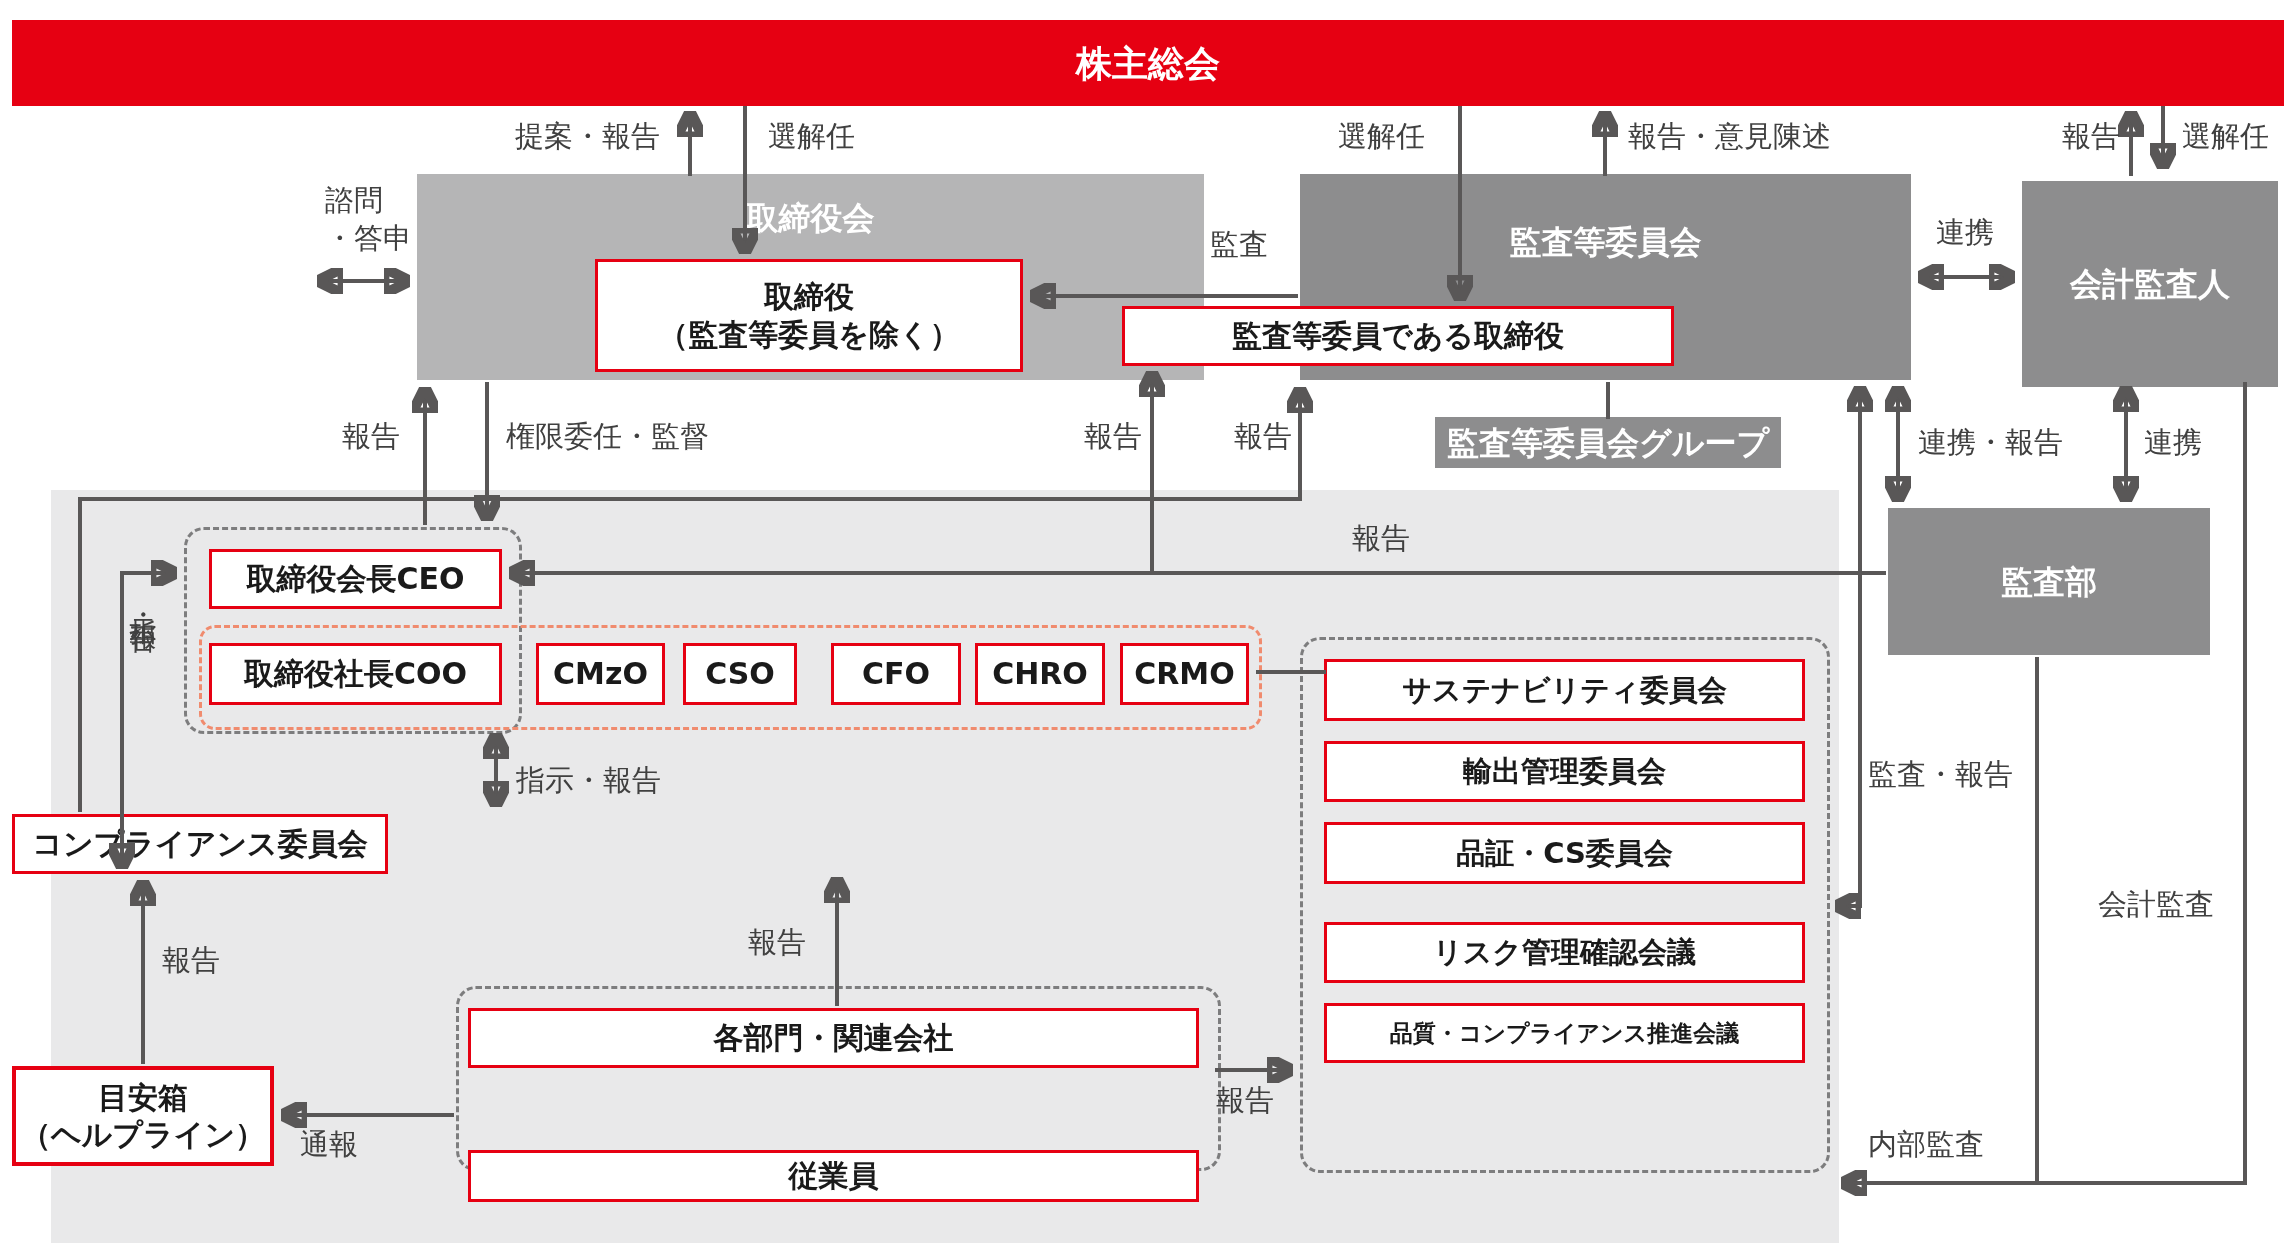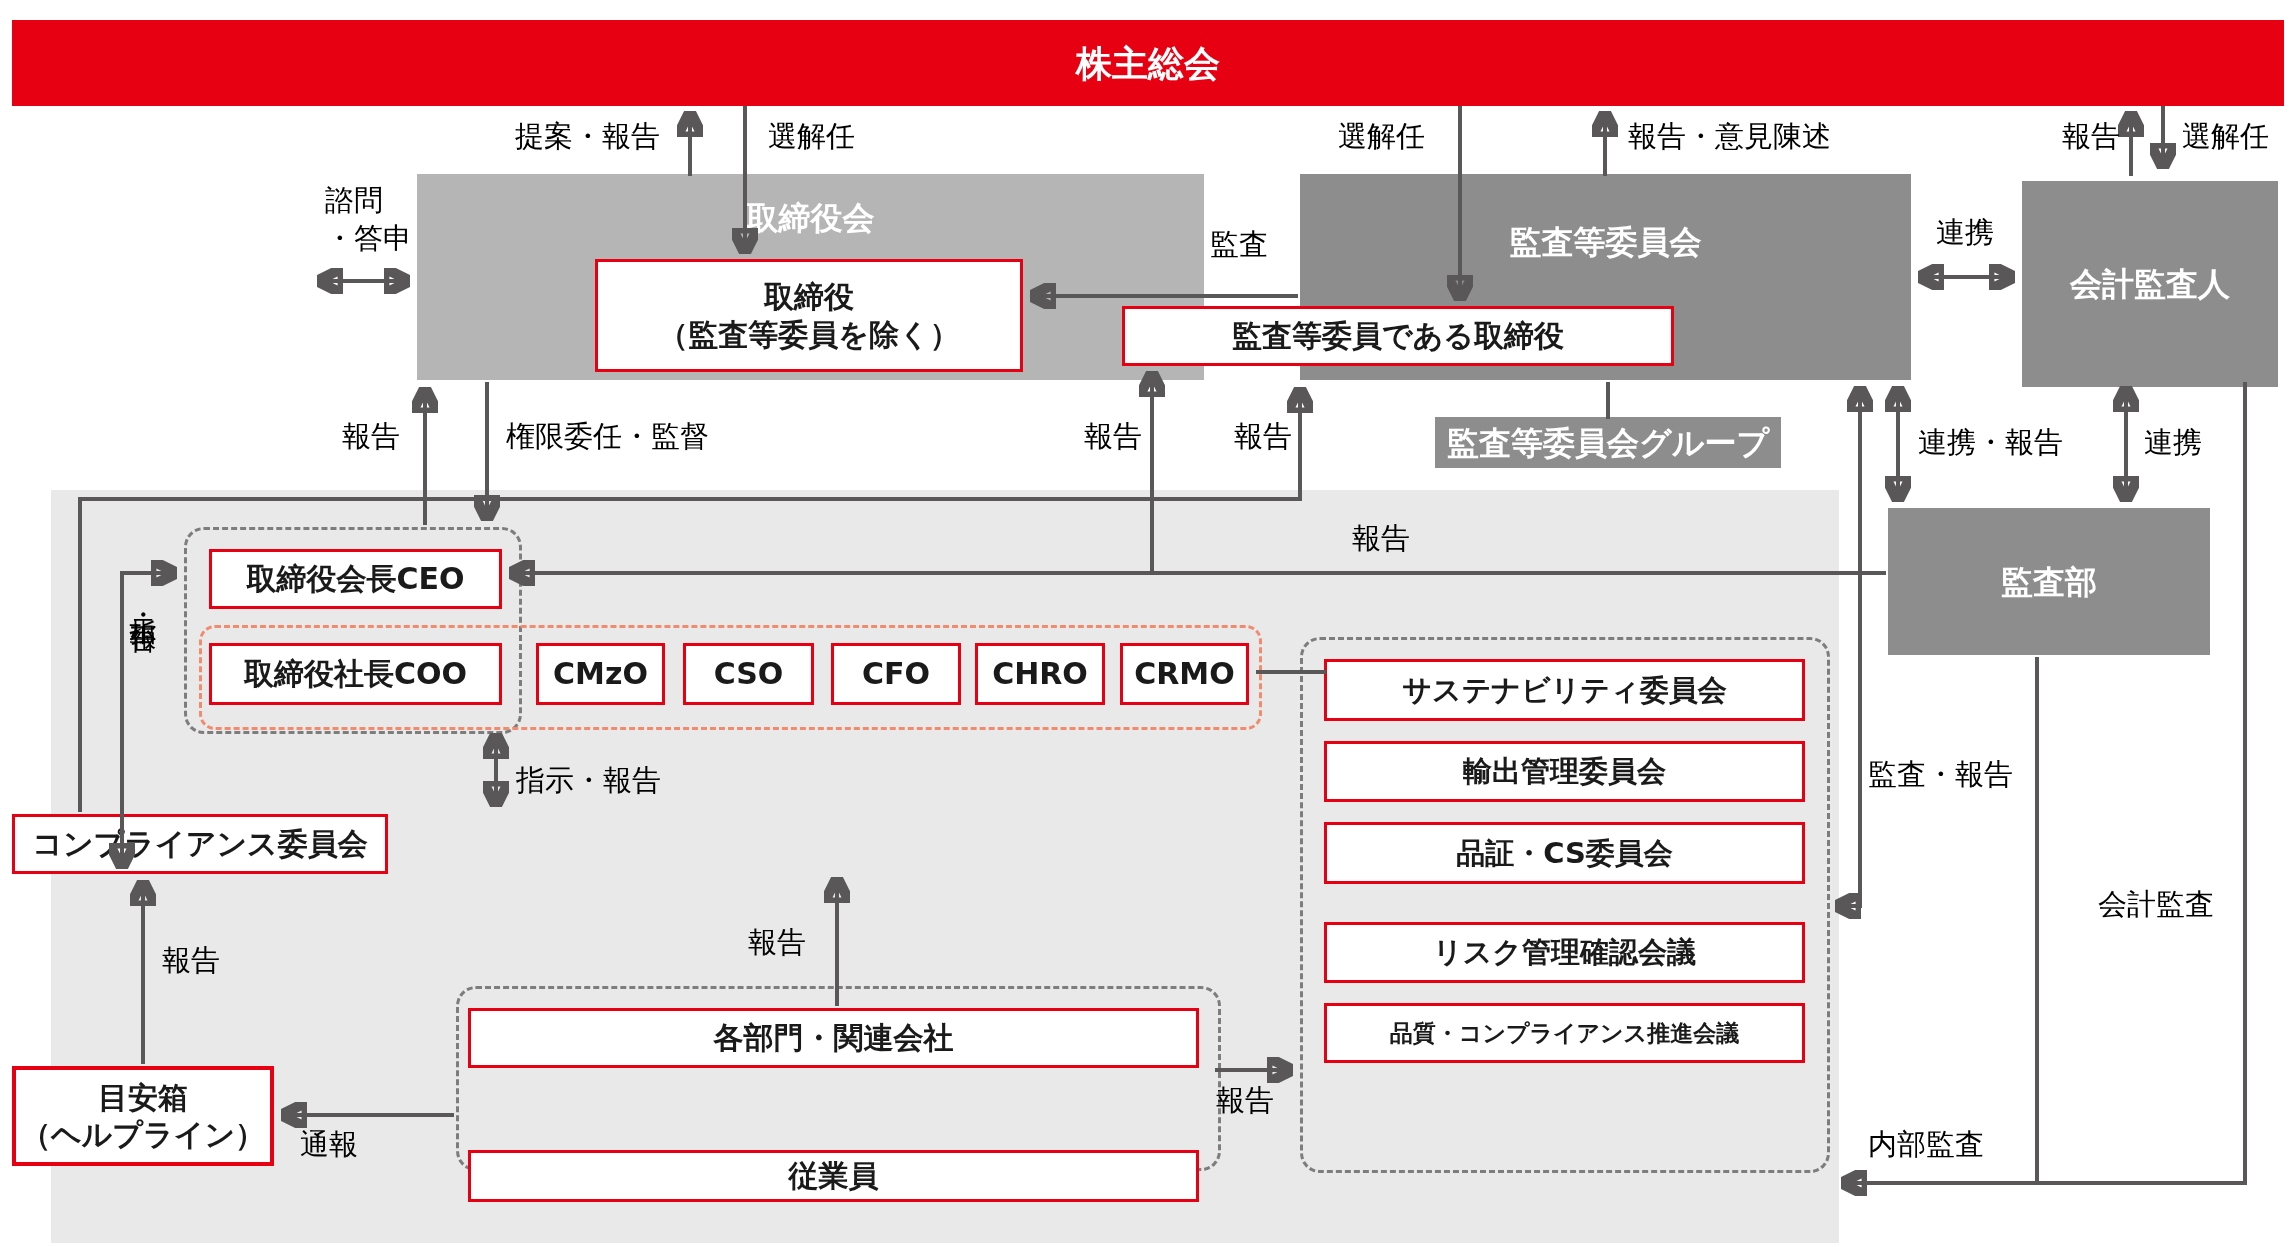--- a/index.html
+++ b/index.html
@@ -7,21 +7,21 @@
          font-family:"DejaVu Sans",sans-serif;color:#3e3a39;overflow:hidden;}
   .node{position:absolute;box-sizing:border-box;display:flex;flex-direction:column;
         align-items:center;justify-content:center;text-align:left;line-height:1.25;}
   .redbox{background:#ffffff;border:3px solid #e60012;font-weight:bold;font-size:30px;color:#1a1a1a;}
   .graydark{background:#8d8d8e;color:#ffffff;font-weight:bold;font-size:32px;}
   .graylight{background:#b5b5b6;color:#ffffff;font-weight:bold;font-size:32px;}
   .banner{background:#e60012;color:#ffffff;font-weight:bold;font-size:36px;}
   .area{position:absolute;background:#e9e9ea;}
   .dashedgray{position:absolute;border:3px dashed #7d7d7e;border-radius:20px;background:transparent;}
   .dashedorange{position:absolute;border:3px dashed #f08b6e;border-radius:16px;background:transparent;}
-  .elabel{position:absolute;font-size:29px;color:#000000;white-space:nowrap;line-height:1.3;}
+  .elabel{position:absolute;font-size:29px;color:#404040;white-space:nowrap;line-height:1.3;}
   .vlabel{writing-mode:vertical-rl;text-orientation:upright;letter-spacing:2px;}
   svg.lines{position:absolute;left:0;top:0;width:2296px;height:1247px;pointer-events:none;}
   svg.lines path{fill:none;stroke:#595757;stroke-width:4;}
 </style>
 </head>
 <body>
 
 <div class="stage">
 
   <div class="area" style="left:51px;top:490px;width:1788px;height:753px;"></div>
@@ -68,21 +68,21 @@
   <div class="node redbox" style="left:209px;top:549px;width:293px;height:60px;">
     <span>取締役会長CEO</span>
   </div>
   <div class="node redbox" style="left:209px;top:643px;width:293px;height:62px;">
     <span>取締役社長COO</span>
   </div>
 
   <div class="node redbox" style="left:536px;top:643px;width:129px;height:62px;">
     <span>CMzO</span>
   </div>
-  <div class="node redbox" style="left:683px;top:643px;width:131px;height:62px;">
+  <div class="node redbox" style="left:683px;top:643px;width:114px;height:62px;">
     <span>CSO</span>
   </div>
   <div class="node redbox" style="left:831px;top:643px;width:130px;height:62px;">
     <span>CFO</span>
   </div>
   <div class="node redbox" style="left:975px;top:643px;width:130px;height:62px;">
     <span>CHRO</span>
   </div>
   <div class="node redbox" style="left:1120px;top:643px;width:129px;height:62px;">
     <span>CRMO</span>

